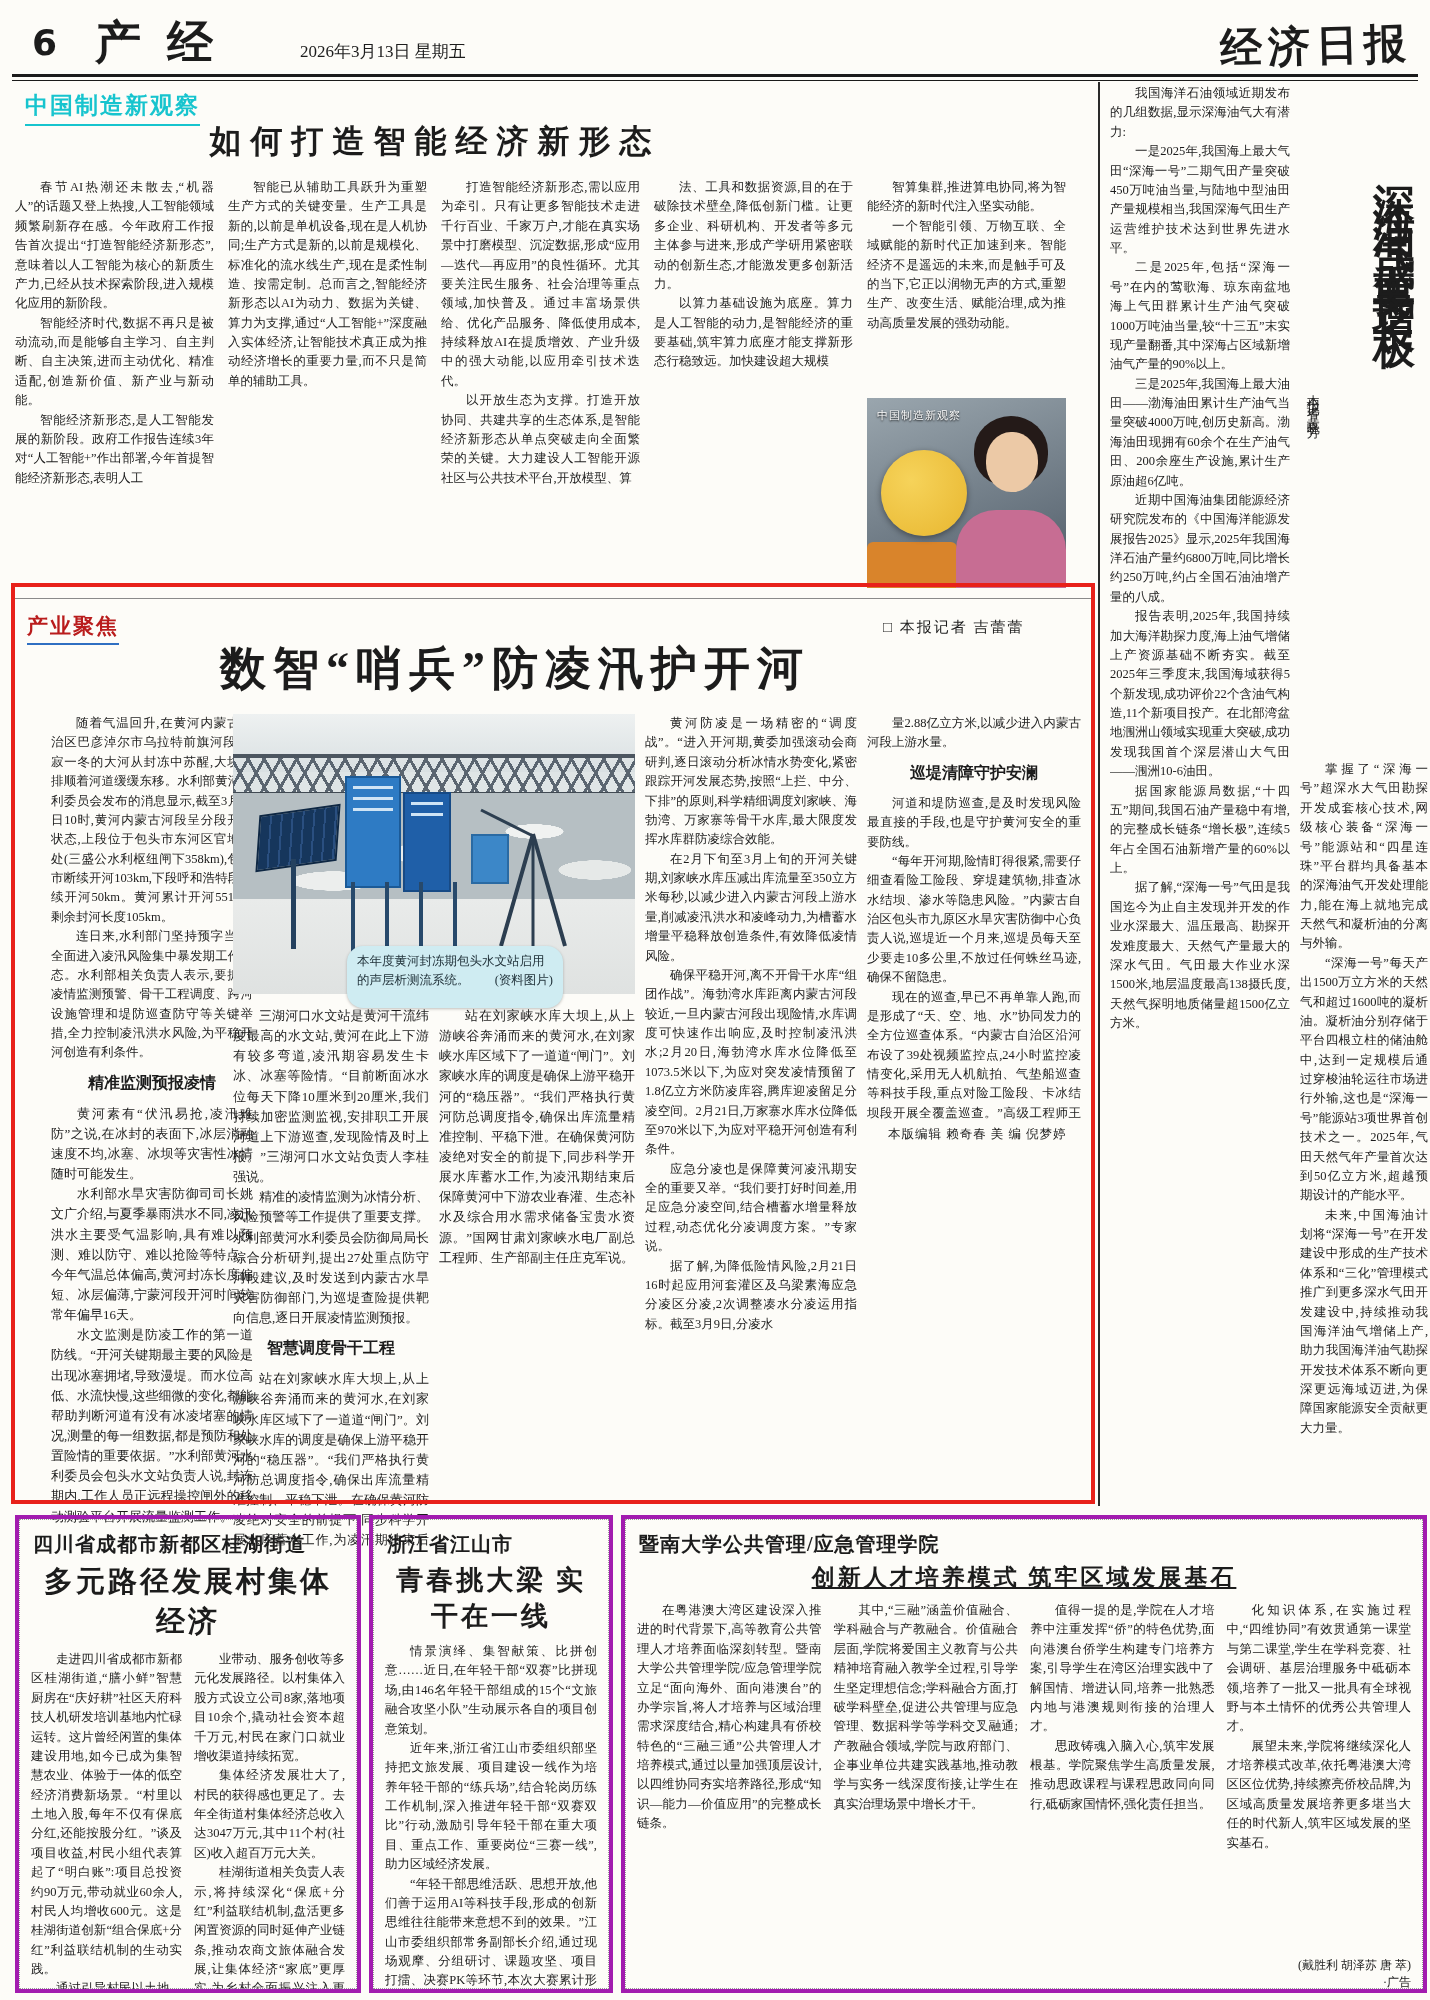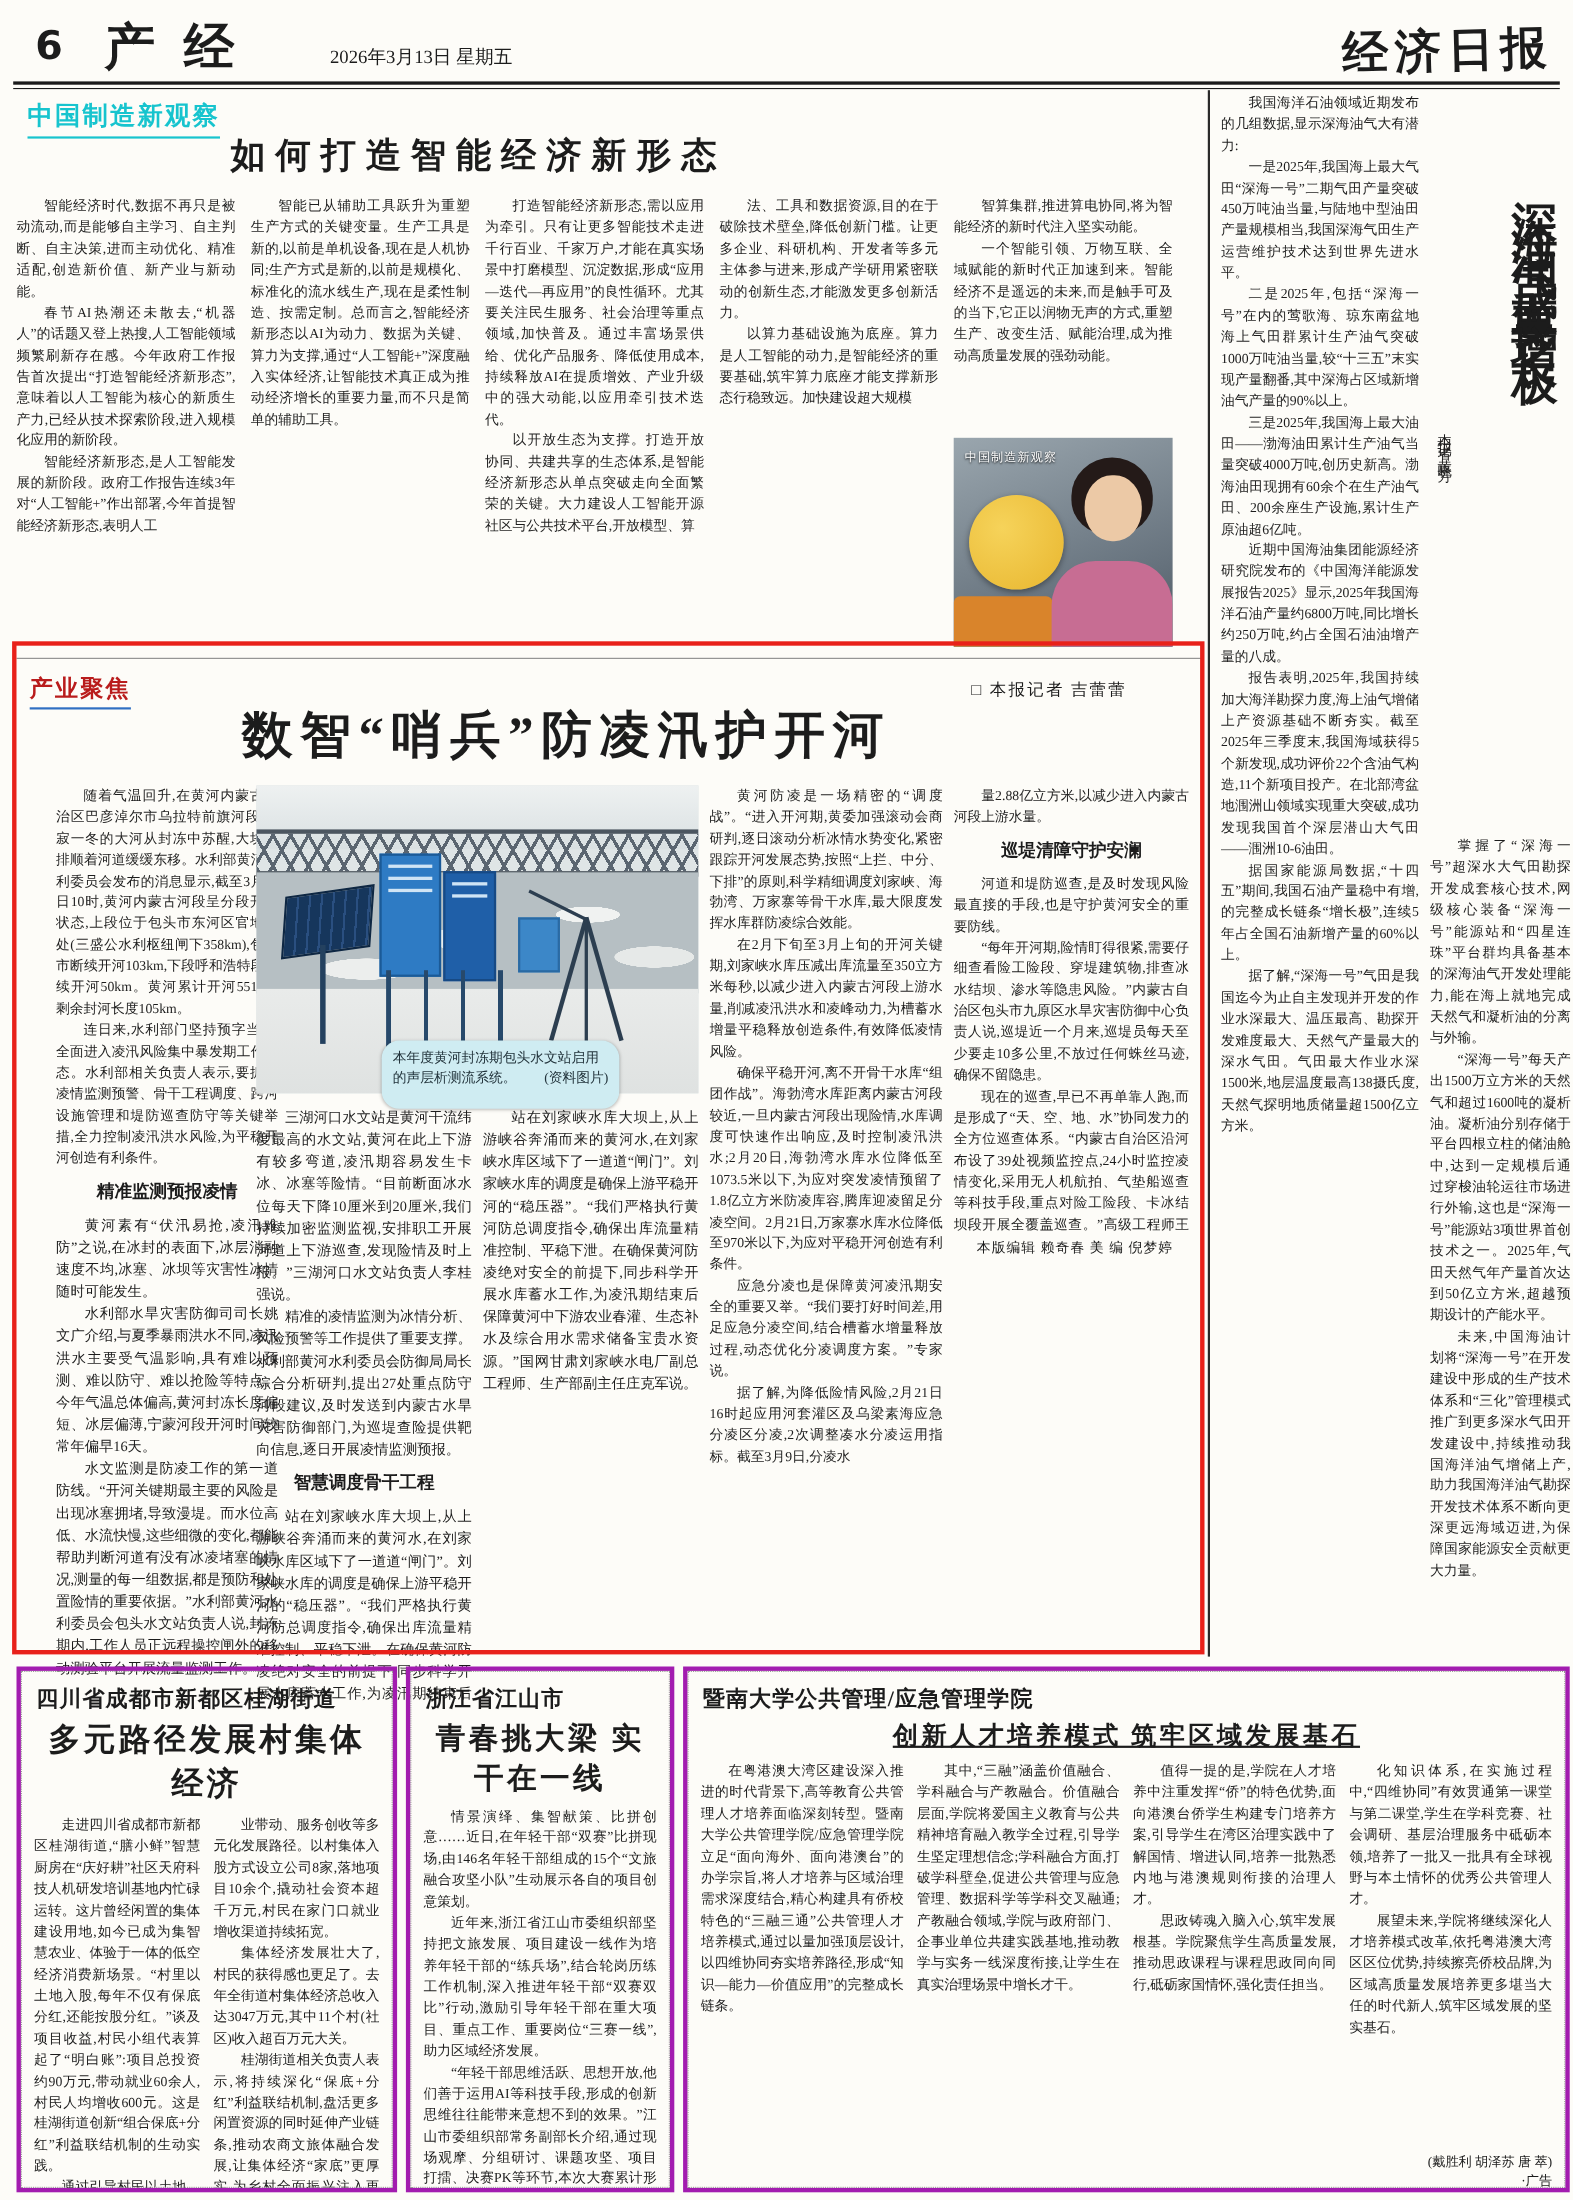--- a/index.html
+++ b/index.html
@@ -121,22 +121,22 @@
   <div id="page-date">2026年3月13日 星期五</div>
   <div id="masthead">经济日报</div>
   <div class="hdr-rule"></div>
   <div class="hdr-rule2"></div>
 
   <div id="main-article">
     <div id="main-kicker">中国制造新观察</div>
     <div id="main-headline">如何打造智能经济新形态</div>
     <div id="main-body">
       <div class="mcol coltext f12">
+          <p>春节AI热潮还未散去,“机器人”的话题又登上热搜,人工智能领域频繁刷新存在感。今年政府工作报告首次提出“打造智能经济新形态”,意味着以人工智能为核心的新质生产力,已经从技术探索阶段,进入规模化应用的新阶段。</p>
           <p>智能经济时代,数据不再只是被动流动,而是能够自主学习、自主判断、自主决策,进而主动优化、精准适配,创造新价值、新产业与新动能。</p>
-          <p>春节AI热潮还未散去,“机器人”的话题又登上热搜,人工智能领域频繁刷新存在感。今年政府工作报告首次提出“打造智能经济新形态”,意味着以人工智能为核心的新质生产力,已经从技术探索阶段,进入规模化应用的新阶段。</p>
           <p>智能经济新形态,是人工智能发展的新阶段。政府工作报告连续3年对“人工智能+”作出部署,今年首提智能经济新形态,表明人工</p>
         </div>
       <div class="mcol coltext f12">
           <p>智能已从辅助工具跃升为重塑生产方式的关键变量。生产工具是新的,以前是单机设备,现在是人机协同;生产方式是新的,以前是规模化、标准化的流水线生产,现在是柔性制造、按需定制。总而言之,智能经济新形态以AI为动力、数据为关键、算力为支撑,通过“人工智能+”深度融入实体经济,让智能技术真正成为推动经济增长的重要力量,而不只是简单的辅助工具。</p>
         </div>
       <div class="mcol coltext f12">
           <p>打造智能经济新形态,需以应用为牵引。只有让更多智能技术走进千行百业、千家万户,才能在真实场景中打磨模型、沉淀数据,形成“应用—迭代—再应用”的良性循环。尤其要关注民生服务、社会治理等重点领域,加快普及。通过丰富场景供给、优化产品服务、降低使用成本,持续释放AI在提质增效、产业升级中的强大动能,以应用牵引技术迭代。</p>
           <p>以开放生态为支撑。打造开放协同、共建共享的生态体系,是智能经济新形态从单点突破走向全面繁荣的关键。大力建设人工智能开源社区与公共技术平台,开放模型、算</p>
         </div>
       <div class="mcol coltext f12">

